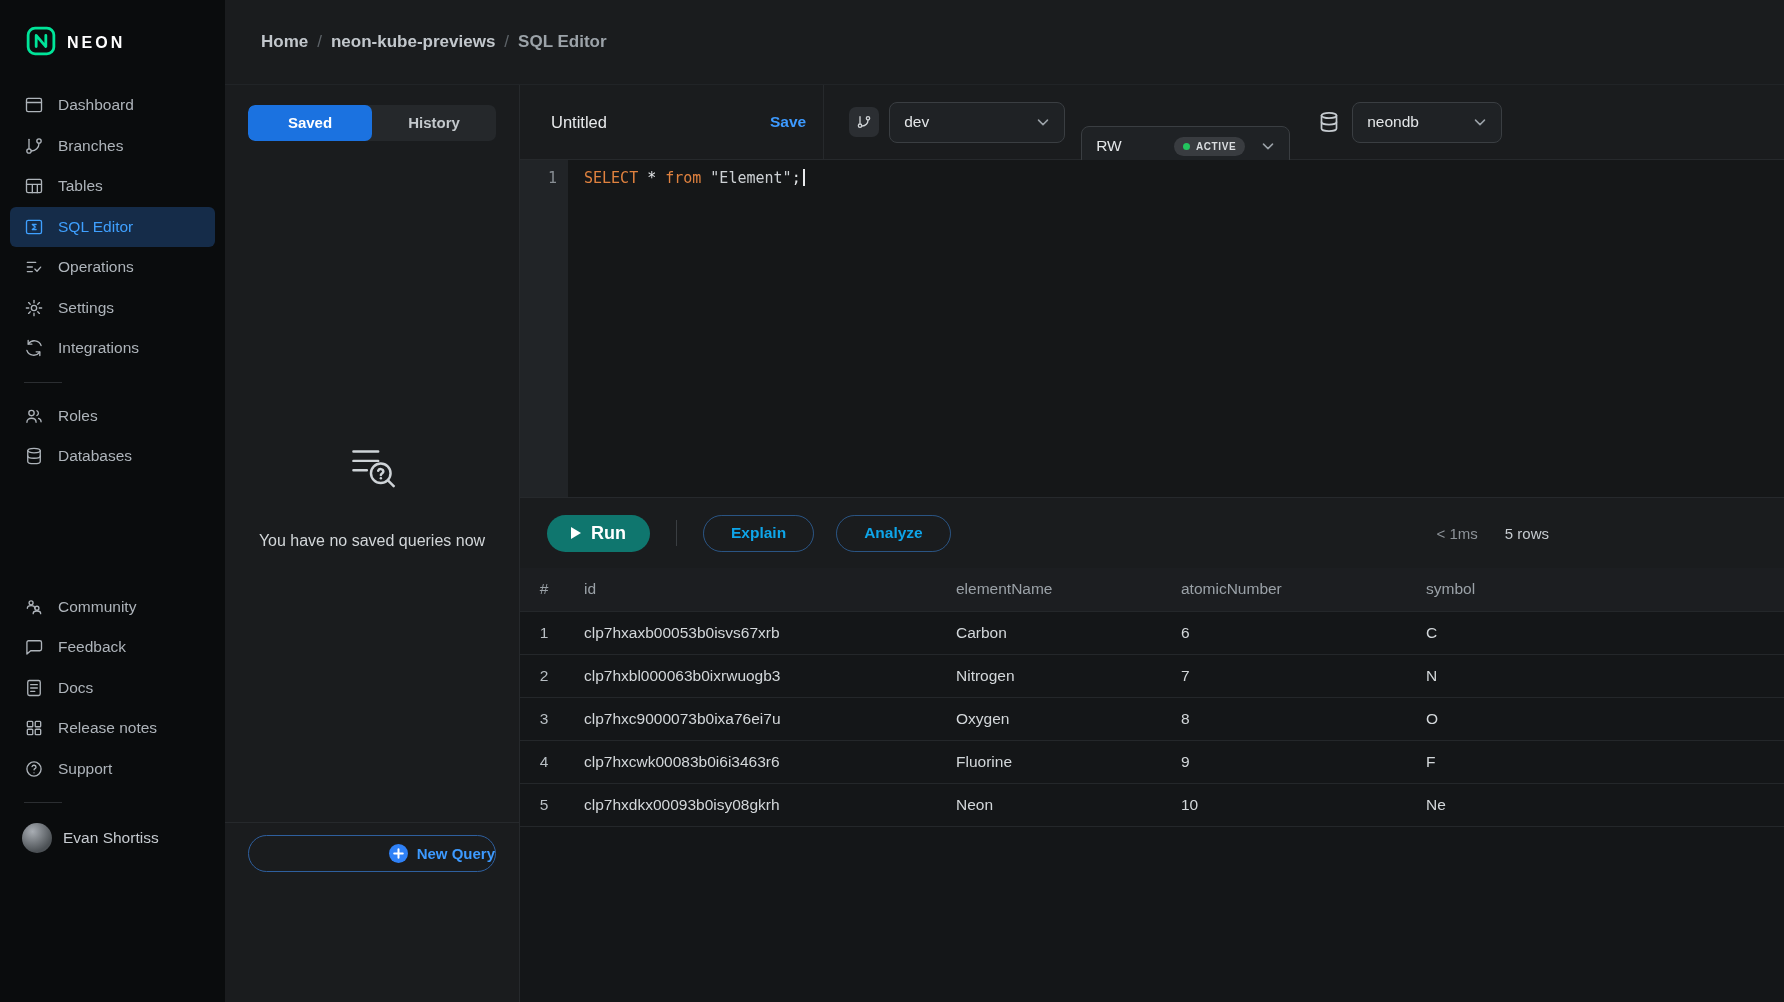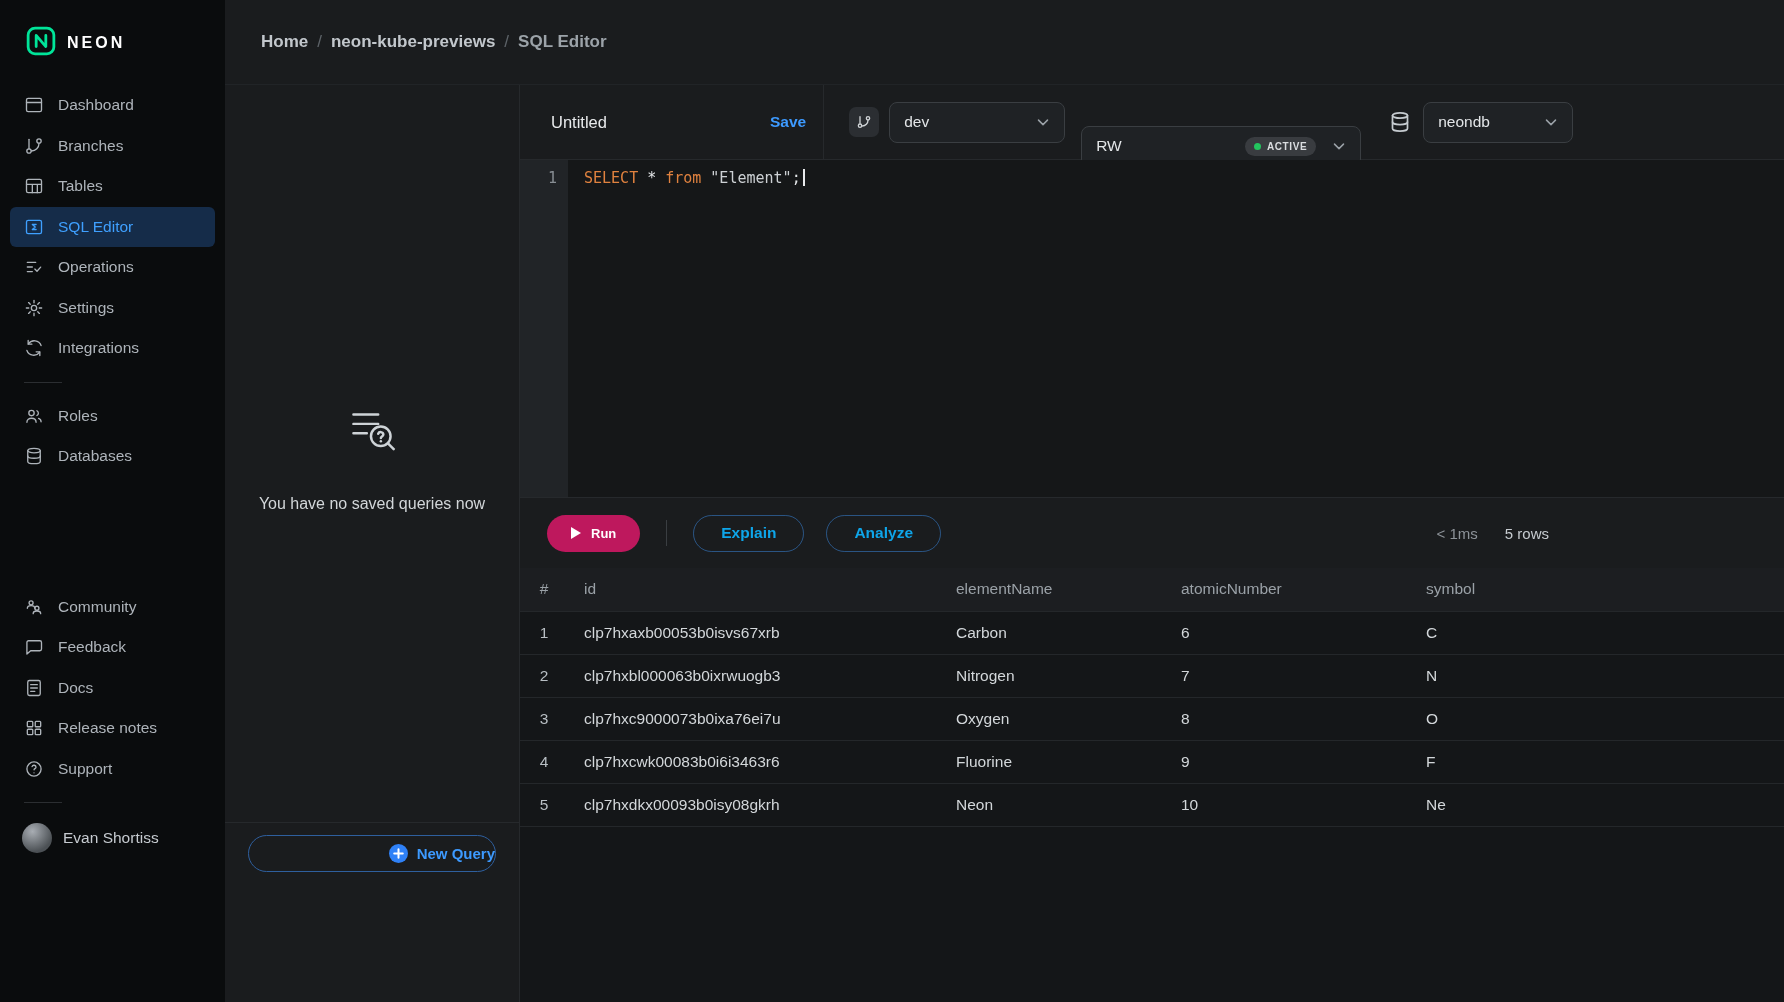--- a/index.html
+++ b/index.html
@@ -87,21 +87,21 @@
     width:30px; height:30px; border-radius:7px; background:#2b2e32;
     display:flex; align-items:center; justify-content:center; margin-left:25px; flex-shrink:0;
   }
   .select {
     height:41px; background:#1f2225; border:1px solid #3a3e42; border-radius:8px;
     display:flex; align-items:center; padding:0 12px 0 14px;
     font-size:15.5px; color:#e3e6e8; cursor:pointer;
   }
   .select .chevron { margin-left:auto; display:flex; }
   .select-branch { width:176px; margin-left:10px; }
-  .select-compute { width:280px; margin-left:16px;margin-top:48px; }
+  .select-compute { width:209px; margin-left:16px;margin-top:48px; }
   .select-db { width:150px; margin-left:11px; }
   .db-icon { margin-left:27px; display:flex; flex-shrink:0; }
   .status-badge {
     display:flex; align-items:center; gap:6px; background:#393c40; border-radius:10px;
     padding:4px 9px; margin-left:auto; margin-right:14px;
   }
   .status-dot { width:7px; height:7px; border-radius:50%; background:#23c55e; }
   .status-text { font-size:10px; font-weight:700; letter-spacing:.6px; color:#dadde0; }
   .select-compute .chevron { margin-left:0; }
 
@@ -122,22 +122,22 @@
   .tok.op { color:#e4e7e9; }
   .tok.str { color:#cdd1d4; }
   .cursor { display:inline-block; width:2px; height:17px; background:#e8eaec; margin-left:2px; vertical-align:-3px; }
 
   
   .action-bar {
     height:71px; flex-shrink:0; background:#1a1c1e; border-top:1px solid #26292c;
     display:flex; align-items:center; padding-left:27px;
   }
   .run-btn {
-    height:37px; padding:0 24px; border-radius:19px; border:none; background:#be185d;
-    color:#ffffff; font-size:13px; font-weight:700; display:flex; align-items:center; gap:10px;
+    height:37px; padding:0 24px; border-radius:19px; border:none; background:#0f766e;
+    color:#ffffff; font-size:18px; font-weight:700; display:flex; align-items:center; gap:10px;
     cursor:pointer; font-family:inherit;
   }
   .play-icon { width:0; height:0; border-left:10px solid #ffffff; border-top:6px solid transparent; border-bottom:6px solid transparent; }
   .action-divider { width:1px; height:26px; background:#3a3e42; margin:0 26px; }
   .ghost-btn {
     height:37px; padding:0 27px; border-radius:19px; background:transparent;
     border:1px solid rgba(61,154,255,.45); color:#0ea5e9; font-size:15.5px; font-weight:600;
     cursor:pointer; font-family:inherit;
   }
   .ghost-btn + .ghost-btn { margin-left:22px; }
@@ -335,20 +335,26 @@
       <span class="crumb">Home</span>
       <span class="crumb-sep">/</span>
       <span class="crumb">neon-kube-previews</span>
       <span class="crumb-sep">/</span>
       <span class="crumb current">SQL Editor</span>
     </header>
 
     <div class="body-row">
 
       <section class="queries-panel">
+        <div class="tabs-row">
+          <div class="tabs">
+            <button class="tab active">Saved</button>
+            <button class="tab">History</button>
+          </div>
+        </div>
         <div class="empty-area">
           <span>
             <svg width="66" height="66" viewBox="0 0 64 64" fill="none" stroke="#ced3d7" stroke-width="2.4" stroke-linecap="round" stroke-linejoin="round">
               <path d="M14 19h24M14 28h24M14 37h13"></path>
               <circle cx="40.5" cy="40" r="9.5"></circle>
               <path d="M47.5 47l5.5 5.5"></path>
               <path d="M38 37.6a2.6 2.6 0 0 1 5 .7c0 1.7-2.4 2-2.4 3.3"></path>
               <path d="M40.6 44.8h.01"></path>
             </svg>
           </span>

